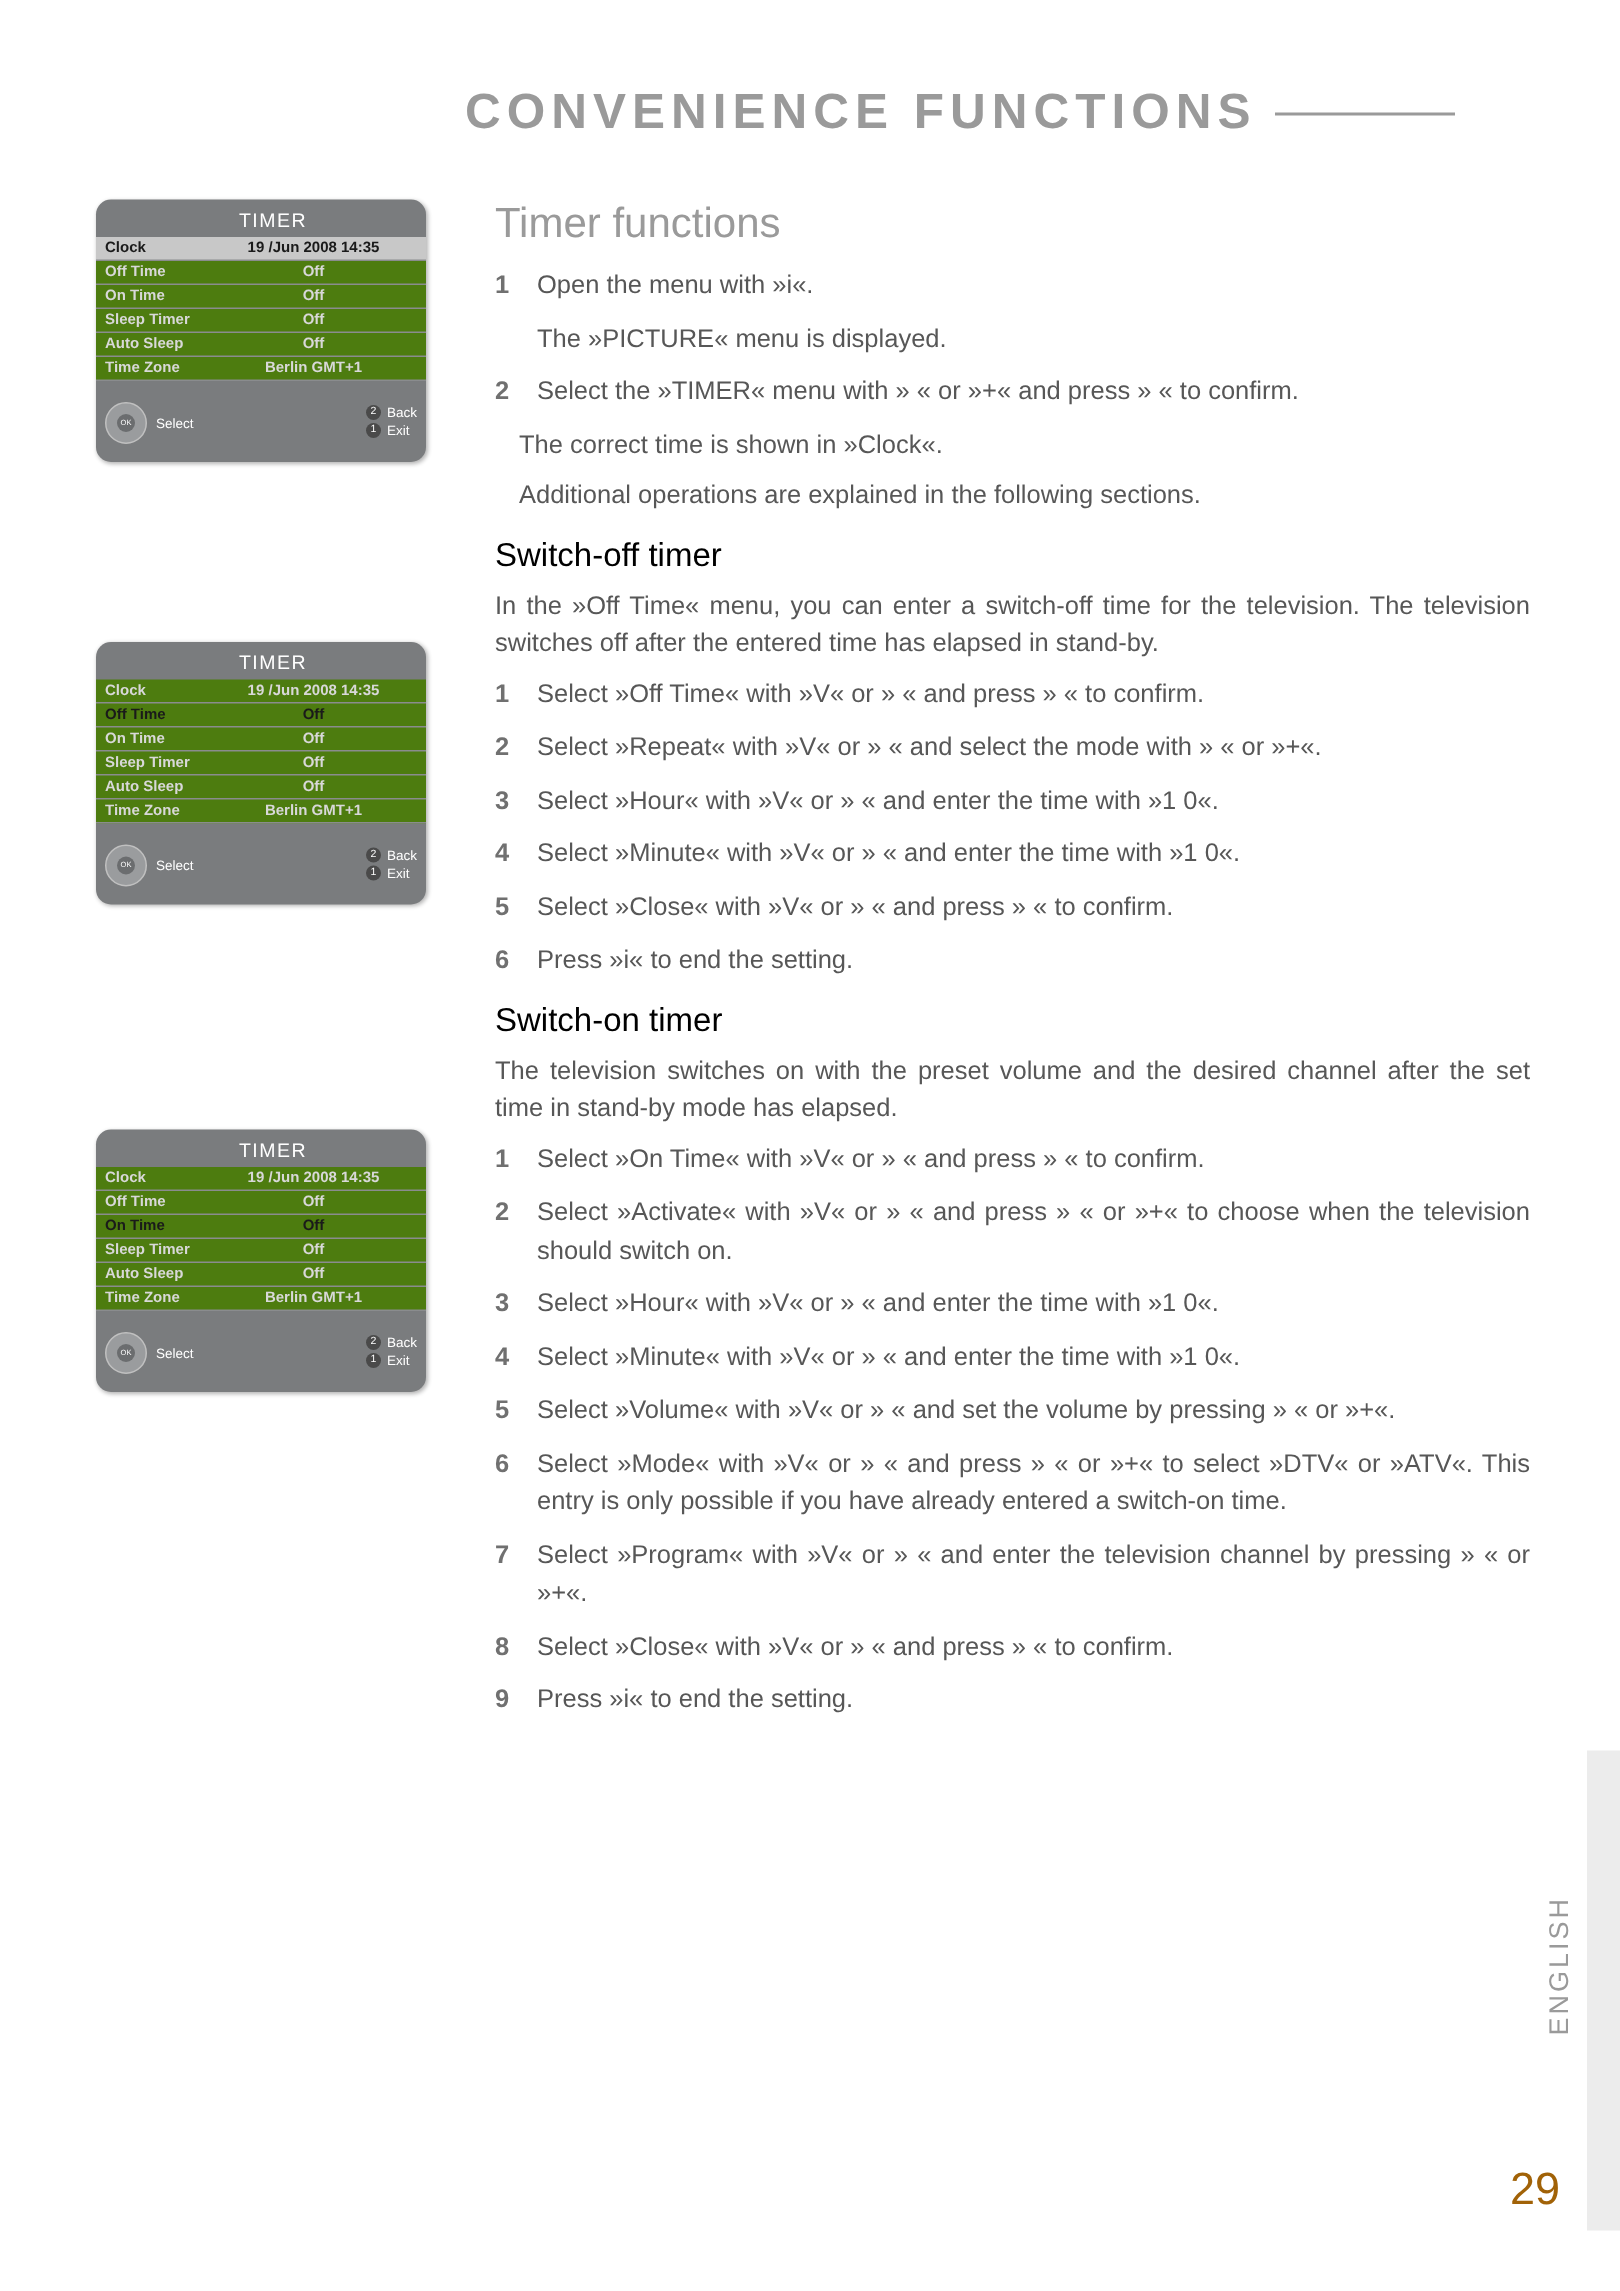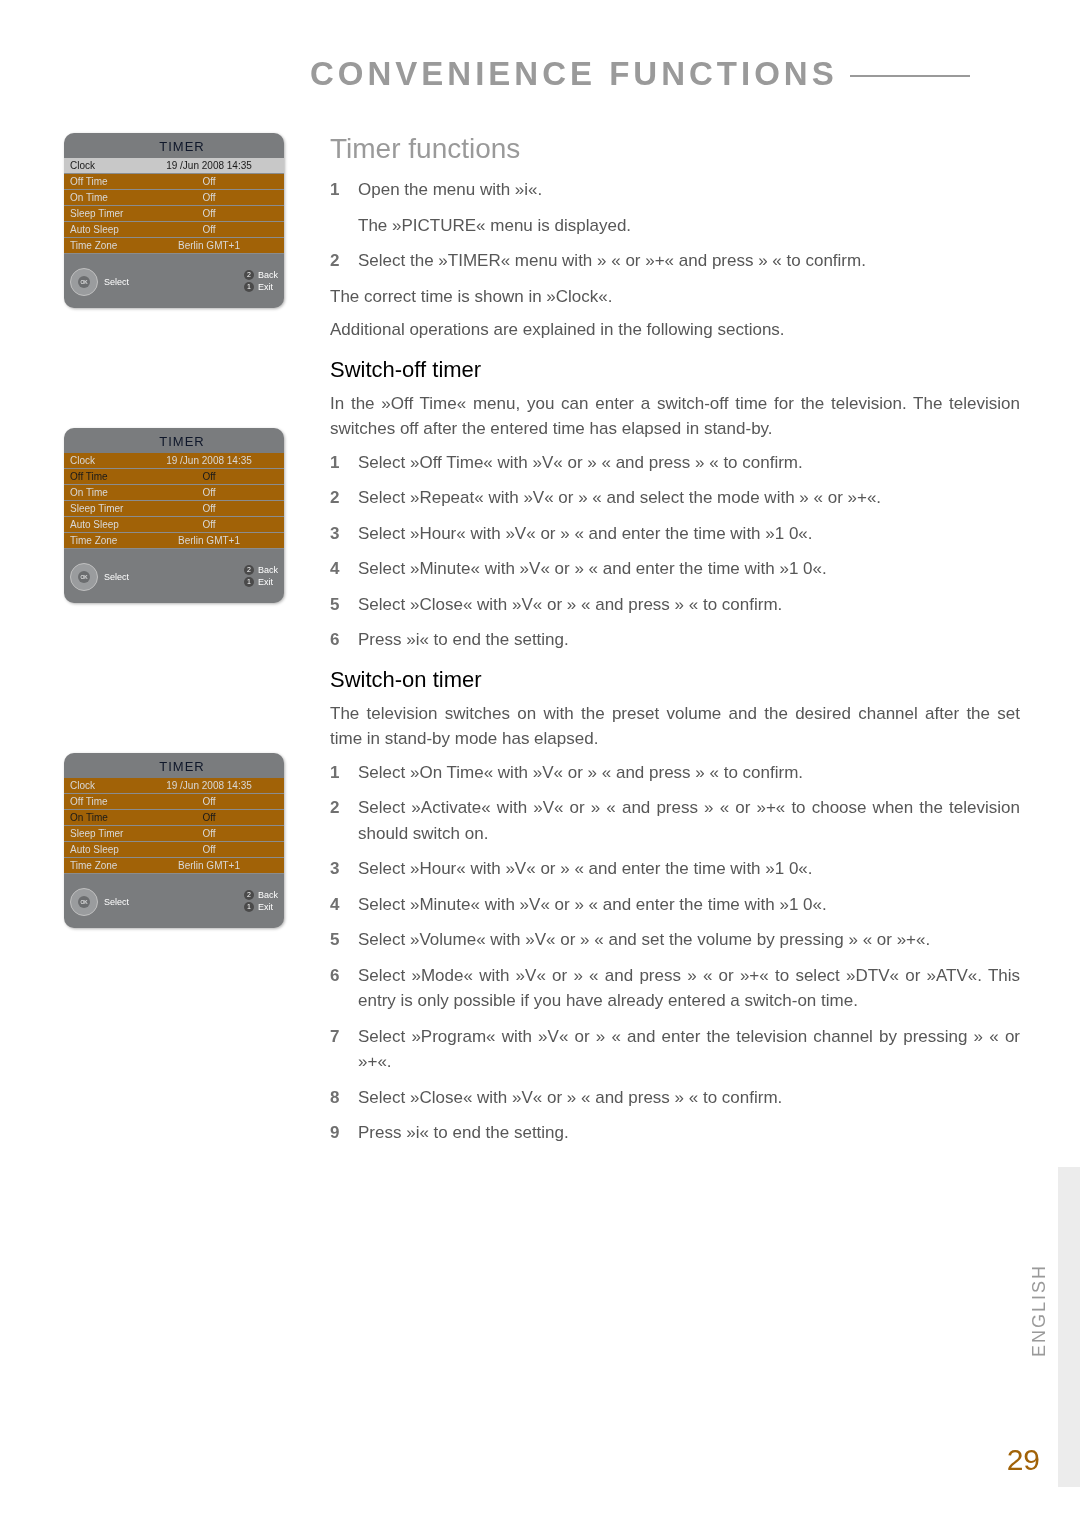--- a/index.html
+++ b/index.html
@@ -83,40 +83,41 @@
     font-size: 17px;
     line-height: 1.5;
     margin-bottom: 10px;
   }
   .para {
     font-size: 17px;
     line-height: 1.5;
     margin-bottom: 8px;
     text-align: justify;
   }
-  .notes-body .para { margin-left: 0; }
+  .notes-body .para { margin-left: 16px; }
 
   
   .timer-panel {
     width: 220px;
     margin: 0 auto 30px auto;
     background: #7a7c7e;
     border-radius: 10px;
     padding-bottom: 8px;
     box-shadow: 1px 1px 3px rgba(0,0,0,0.3);
   }
   .timer-header {
-    color: #0f172a;
+    color: #ffffff;
     text-align: center;
     font-size: 13px;
     padding: 6px 0 4px 16px;
     letter-spacing: 1px;
   }
   .timer-body {
-    background: #a16207;
+    background: #4d7c0f;
+    font-weight: bold;
   }
   .timer-row {
     display: flex;
     font-size: 10px;
     color: #d8d8d8;
     border-bottom: 1px solid #8a8c8e;
     padding: 2px 6px;
     align-items: center;
   }
   .timer-row .lbl { width: 70px; }

